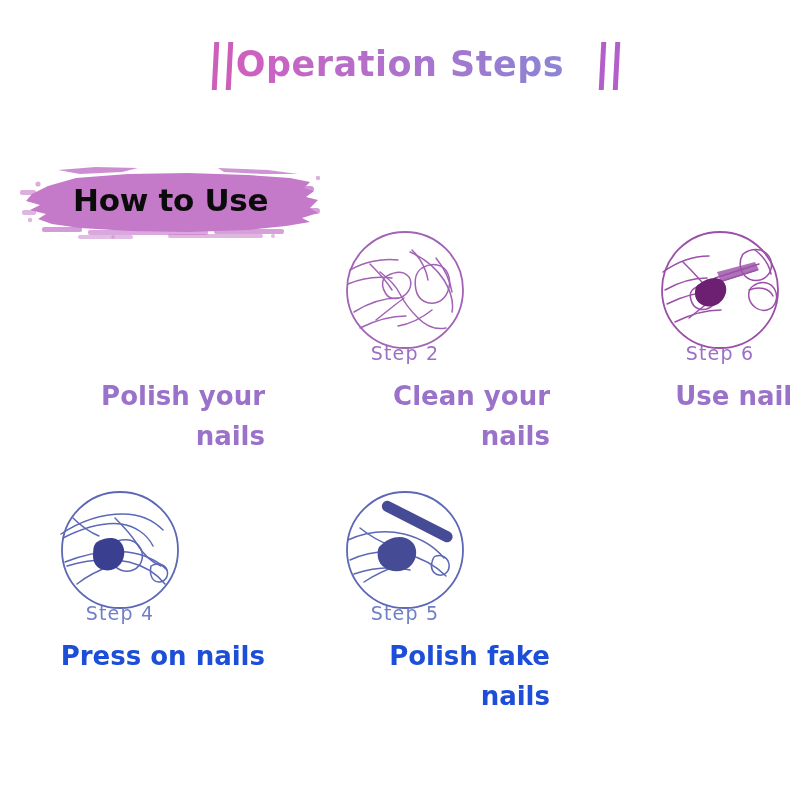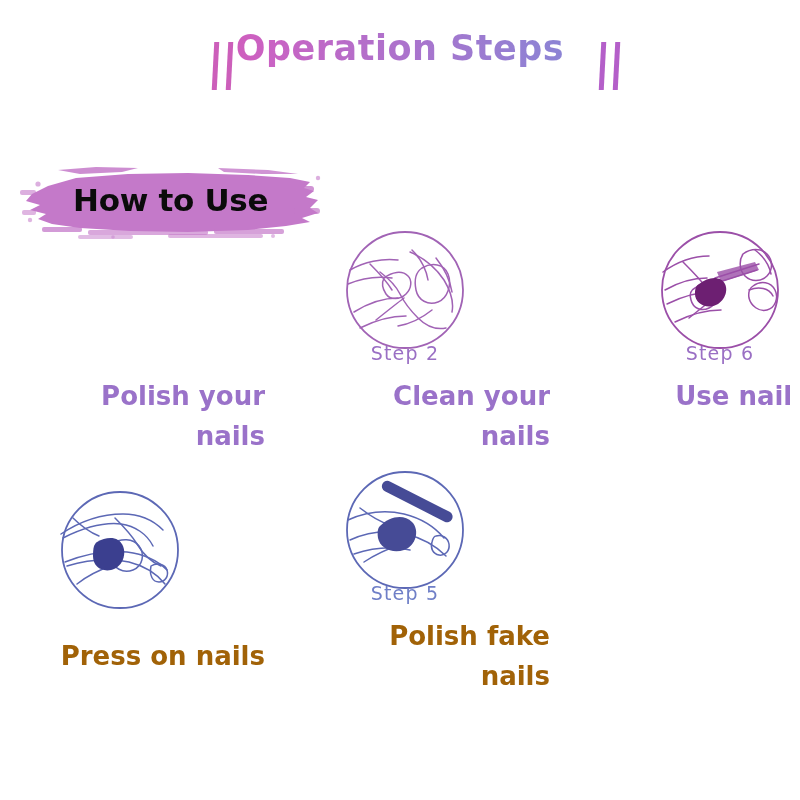--- a/index.html
+++ b/index.html
@@ -22,21 +22,21 @@
   .deco-bars.left{left:213px;}
   .deco-bars.right{left:600px;}
   .deco-bar{
     width:5px;height:48px;
     transform:skewX(-3deg);
   }
   .deco-bars.left .deco-bar{background:#cc5fba;}
   .deco-bars.right .deco-bar{background:#b45fc9;}
 
   #page-title{
-    position:absolute;left:0;top:28px;width:800px;
+    position:absolute;left:0;top:44px;width:800px;
     text-align:center;
     font-size:35px;
     font-weight:bold;
     letter-spacing:.5px;
     font-family:"DejaVu Sans", sans-serif;
     background:linear-gradient(90deg,
         #ef3f9d 0%, #e052a8 16%, #c963c4 34%,
         #a974cd 52%, #8f82d4 68%, #7e8dd6 84%, #7a93d8 100%);
     -webkit-background-clip:text;
     background-clip:text;
@@ -78,21 +78,21 @@
     width:210px;
     font-size:26px;
     font-weight:bold;
     line-height:1.55;
     font-family:"DejaVu Sans", sans-serif;
     text-align:right;
   }
   .purple .step-label{color:#9a6fc4;}
   .purple .step-caption{color:#9a72c9;}
   .blue   .step-label{color:#6f7fc7;}
-  .blue   .step-caption{color:#a16207;}
+  .blue   .step-caption{color:#1d4ed8;}
 </style>
 </head>
 <body>
 
 <div id="header">
 
   <div class="deco-bars left">
     <div class="deco-bar"></div>
     <div class="deco-bar"></div>
   </div>
@@ -209,25 +209,26 @@
         <path d="M22,96 C32,88 44,82 56,78"></path>
         <path d="M60,30 C68,38 76,46 82,56 C88,66 96,74 106,78"></path>
         <path d="M56,56 C66,50 78,50 84,58 C90,66 88,78 78,82
                  C68,86 58,80 56,70 C55,64 54,58 56,56 Z"></path>
         <path d="M96,78 C102,74 110,76 112,82 C114,88 110,94 104,94
                  C98,94 94,88 96,78 Z"></path>
       </g>
       <path d="M42,54 C52,48 64,48 68,58 C72,68 66,80 56,82
                C46,84 38,78 38,68 C38,60 39,56 42,54 Z" fill="#3b3f8f"></path>
     </svg>
+    <div class="step-label">Step 4</div>
   </div>
   <div class="step-caption">Press on nails</div>
 </div>
 
-<div class="step blue" style="left:340px;top:468px;text-decoration:underline;">
+<div class="step blue" style="left:340px;top:488px;text-decoration:underline;">
   <div class="circle-wrap">
     <svg width="130" height="130" viewBox="0 0 130 130">
       <circle cx="65" cy="62" r="58" fill="none" stroke="#5c68b5" stroke-width="1.8"></circle>
       <g fill="none" stroke="#5c68b5" stroke-width="1.5" stroke-linecap="round" stroke-linejoin="round">
         <path d="M8,52 C26,44 46,42 64,46 C80,50 94,58 104,70"></path>
         <path d="M10,72 C28,64 48,62 66,66 C82,70 96,78 106,88"></path>
         <path d="M14,86 C32,80 52,78 70,82"></path>
         <path d="M20,40 C30,48 40,54 52,58"></path>
         <path d="M24,94 C36,86 50,80 62,76"></path>
         <path d="M96,68 C102,66 108,70 109,76 C110,83 105,88 99,87

